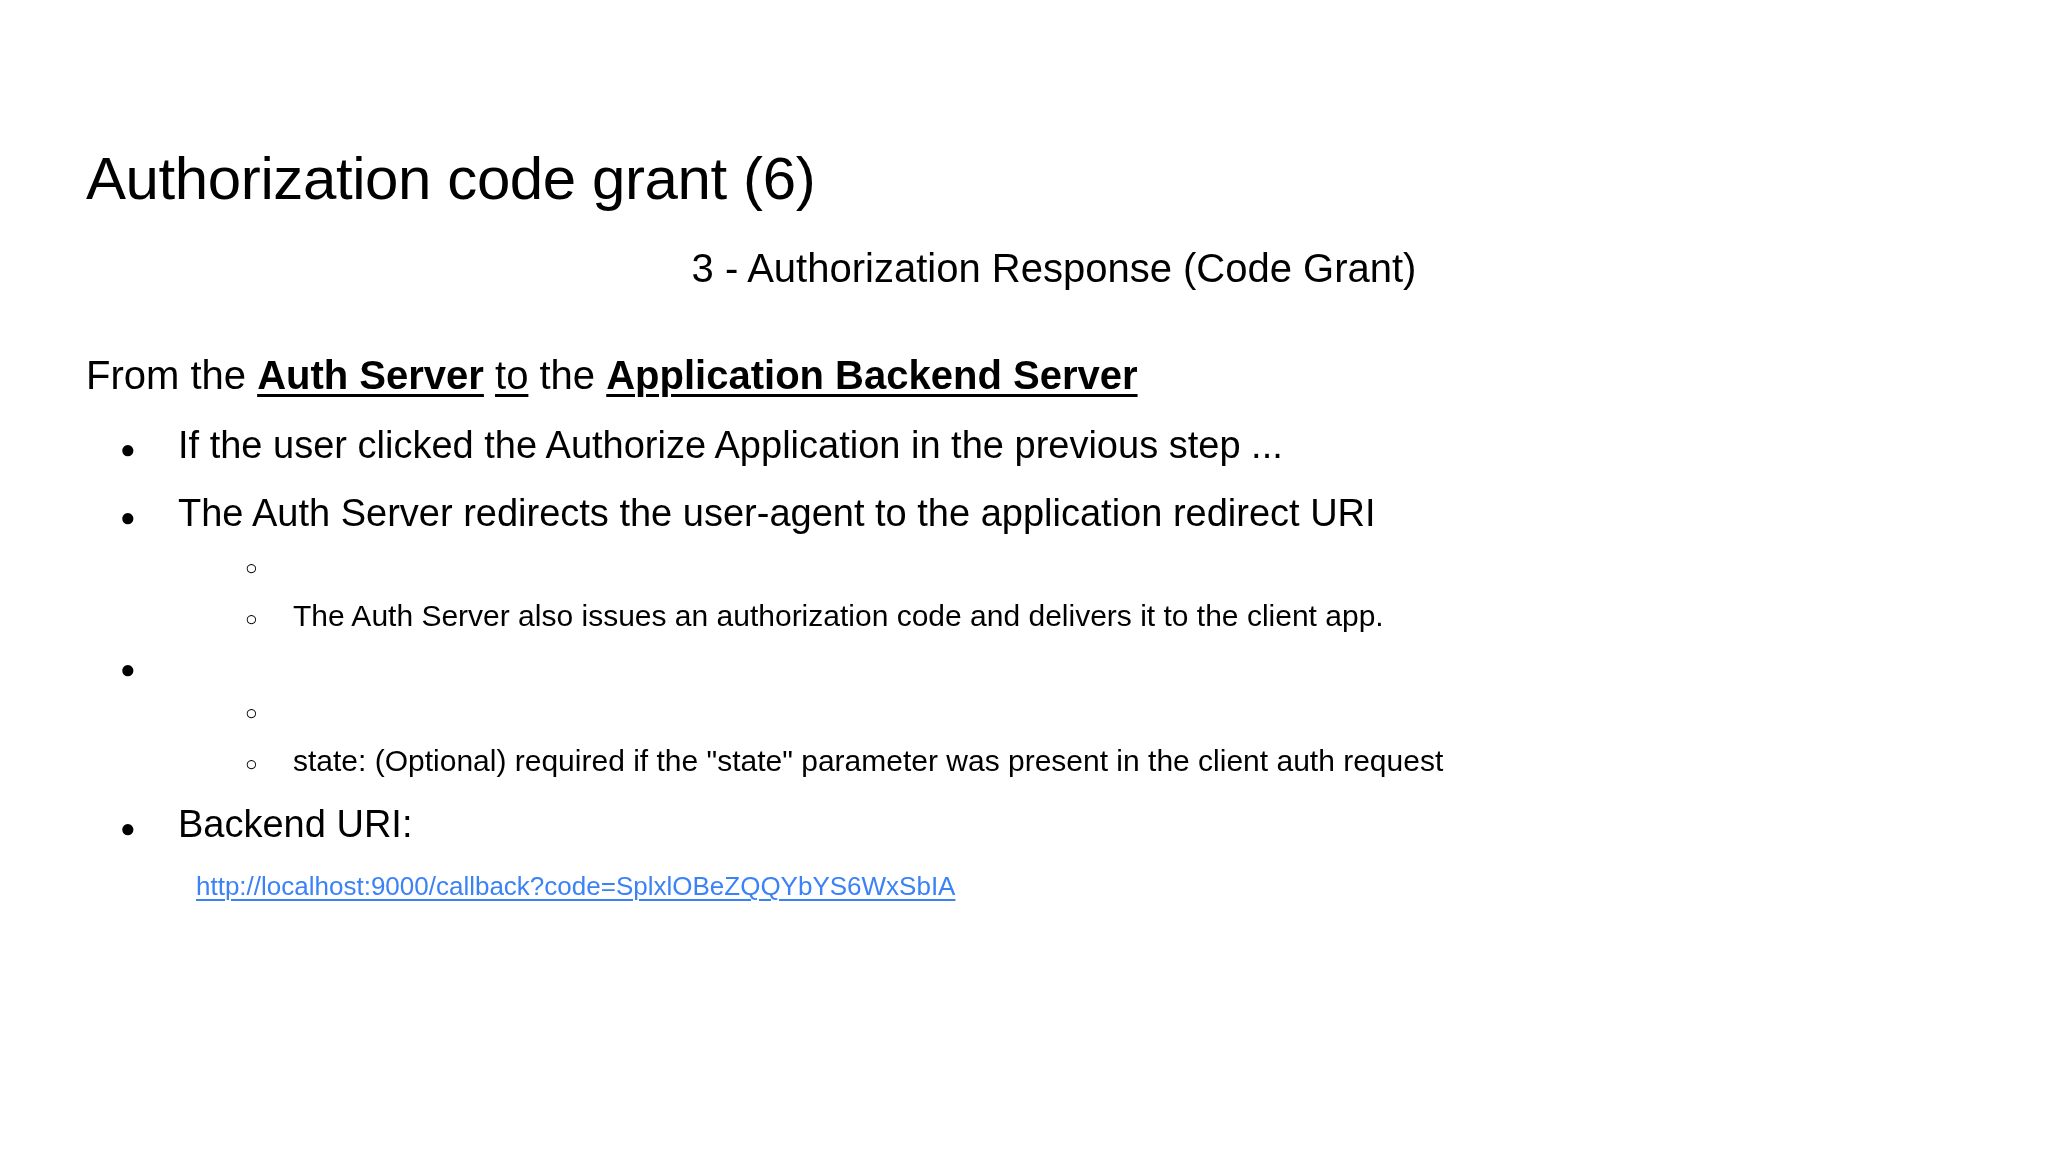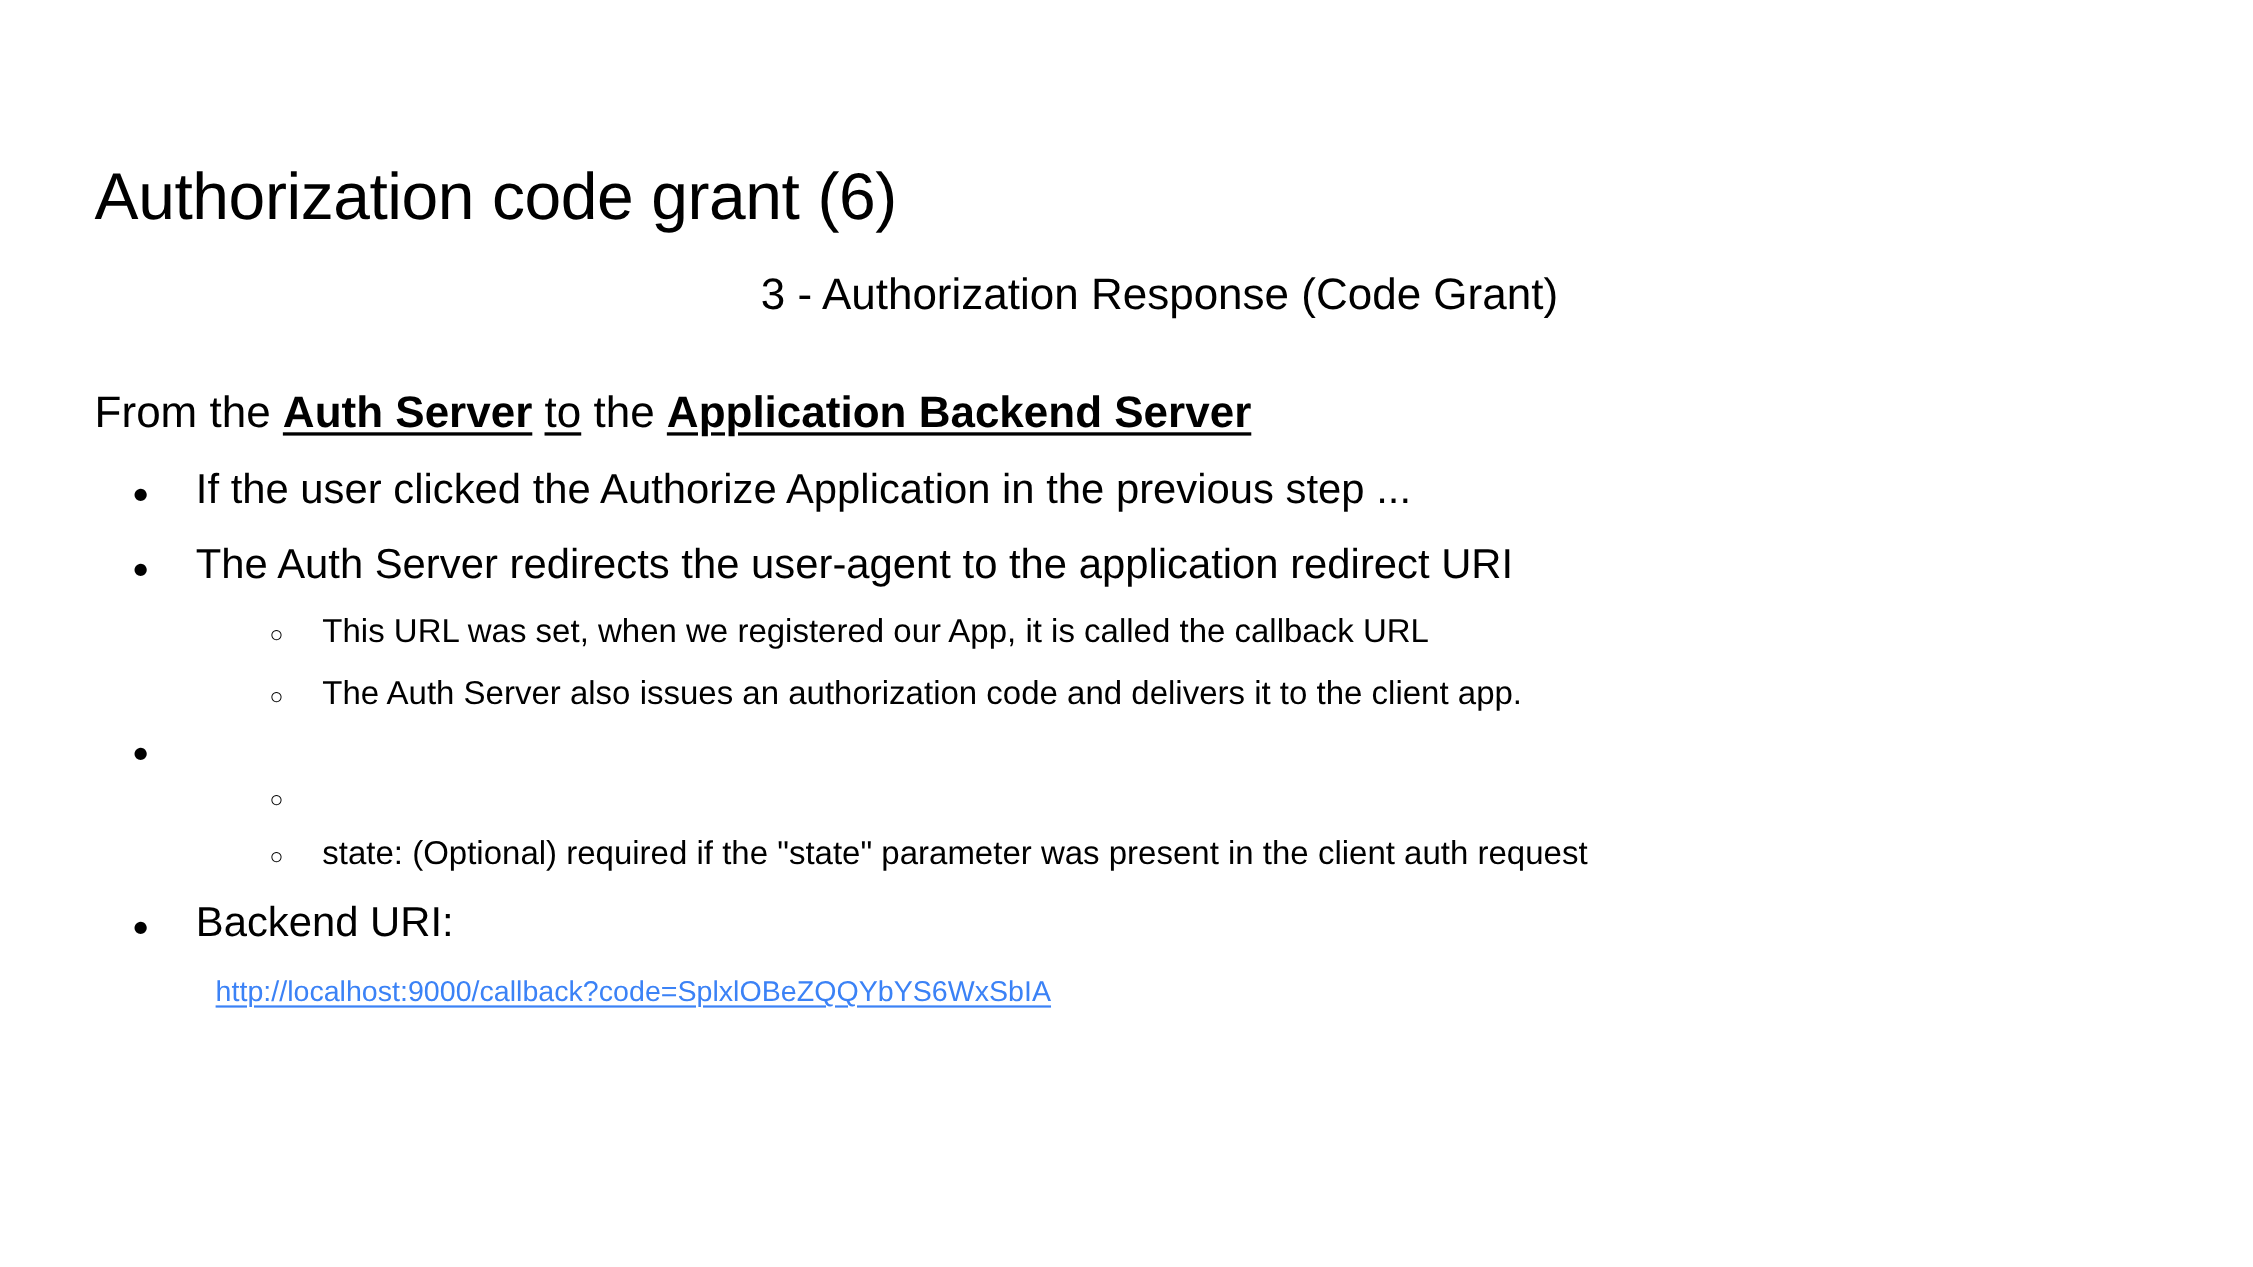--- a/index.html
+++ b/index.html
@@ -142,21 +142,20 @@
       <span class="marker">●</span>
       <span class="btext">If the user clicked the Authorize Application in the previous step ...</span>
     </div>
 
     <div class="bullet">
       <span class="marker">●</span>
       <span class="btext">The Auth Server redirects the user-agent to the application redirect URI</span>
     </div>
     <div class="bullet sub">
       <span class="marker">○</span>
-      <span class="btext">This URL was set, when we registered our App, it is called the callback URL</span>
     </div>
     <div class="bullet sub">
       <span class="marker">○</span>
       <span class="btext">The Auth Server also issues an authorization code and delivers it to the client app.</span>
     </div>
 
     <div class="bullet">
       <span class="marker">●</span>
     </div>
     <div class="bullet sub">

